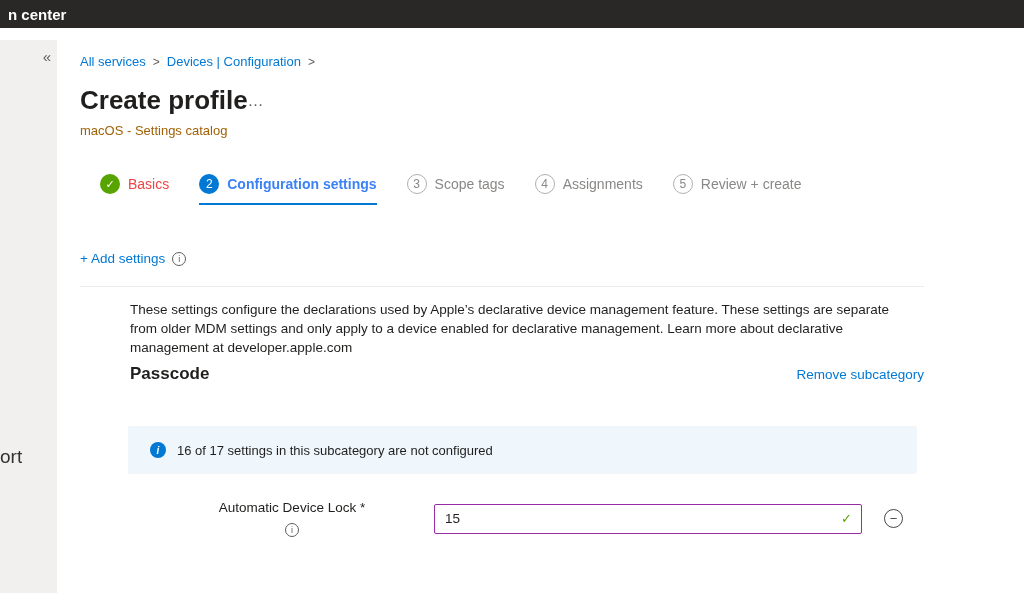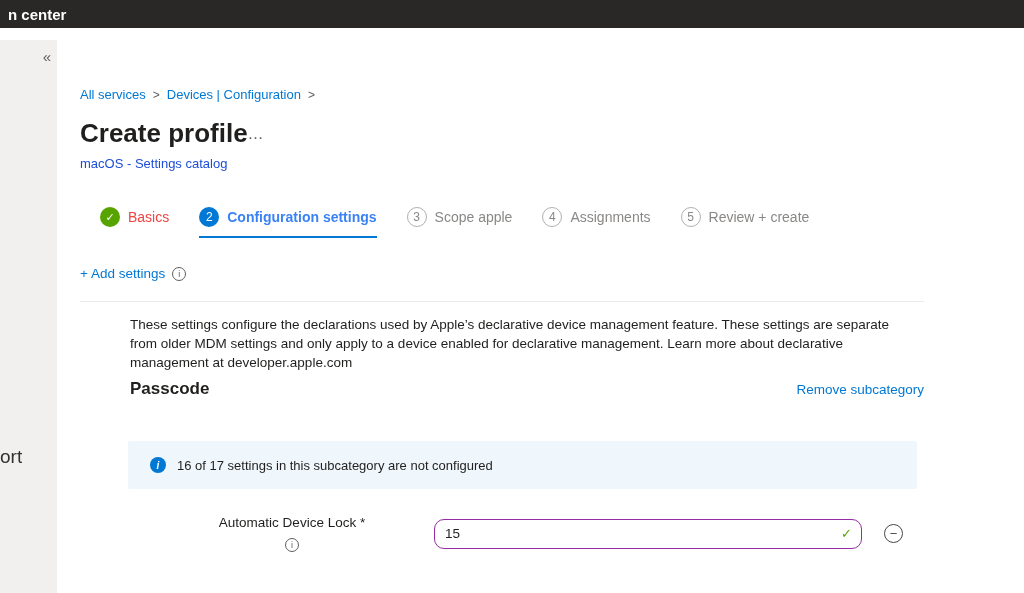--- a/index.html
+++ b/index.html
@@ -12,42 +12,42 @@
   .topbar-title { color:#ffffff; font-size:15px; font-weight:bold; }
 
   
   .sidebar { position:absolute; top:40px; left:0; bottom:0; width:57px; background:#f1f0ef; }
   .collapse-btn { position:absolute; top:8px; right:6px; background:none; border:none; color:#605e5c; font-size:15px; cursor:pointer; font-family:inherit; }
   .sidebar-partial { position:absolute; top:406px; left:0; font-size:19px; color:#323130; white-space:nowrap; overflow:hidden; }
 
   
   .content { position:absolute; top:40px; left:57px; right:0; bottom:0; background:#fff; padding:14px 100px 0 23px; }
 
-  .breadcrumb { font-size:13px; display:flex; align-items:center;margin-top:33px; }
+  .breadcrumb { font-size:13px; display:flex; align-items:center; }
   .breadcrumb a { color:#0078d4; text-decoration:none; cursor:pointer; }
   .breadcrumb .sep { color:#605e5c; padding:0 7px; font-size:12px; }
 
   .title-row { margin-top:16px; display:flex; align-items:center; }
   .page-title { font-size:26px; font-weight:700; color:#201f1e; }
   .more-dots { color:#605e5c; font-size:16px; letter-spacing:1px; cursor:pointer; }
-  .subtitle { margin-top:7px; font-size:13px; color:#1d4ed8; }
+  .subtitle { margin-top:7px; font-size:13px; color:#a16207; }
 
   
   .wizard { margin-top:36px; padding-left:20px; display:flex; align-items:flex-start; gap:30px; font-size:14px; }
   .step { display:flex; align-items:center; gap:8px; padding-bottom:9px; cursor:pointer; }
   .circle { width:20px; height:20px; border-radius:50%; display:flex; align-items:center; justify-content:center; font-size:12px; flex:0 0 auto; }
   .step-complete .circle { background:#57a300; color:#fff; font-size:11px; }
   .step-complete .step-label { font-weight:400; color:#ef4444; }
   .step-active { border-bottom:2px solid #0078d4; }
   .step-active .circle { background:#0078d4; color:#fff; }
   .step-active .step-label { font-weight:700; color:#3b82f6; }
   .step-pending .circle { border:1px solid #b3b0ad; color:#8a8886; background:#fff; }
   .step-pending .step-label { color:#8a8886; }
 
-  .add-settings { margin-top:28px; display:flex; align-items:center; gap:7px; }
+  .add-settings { margin-top:46px; display:flex; align-items:center; gap:7px; }
   .add-settings a { color:#0078d4; font-size:13.5px; text-decoration:none; cursor:pointer; }
 
   .info-outline { width:14px; height:14px; border:1px solid #605e5c; border-radius:50%; color:#605e5c; font-size:9px; display:inline-flex; align-items:center; justify-content:center; flex:0 0 auto; }
 
   .divider { margin-top:20px; border-top:1px solid #edebe9; }
 
   
   .cat-header { margin-top:18px; display:flex; align-items:center; }
   .chevron-btn { margin-left:22px; background:none; border:none; cursor:pointer; display:flex; align-items:center; }
   .cat-title { margin-left:17px; font-size:14.5px; color:#323130; flex:1; }
@@ -60,21 +60,21 @@
 
   
   .banner { margin:42px 7px 0 48px; background:#eff6fc; min-height:48px; display:flex; align-items:center; gap:11px; padding-left:22px; border-radius:2px; font-size:13px; color:#201f1e; }
   .info-filled { width:16px; height:16px; border-radius:50%; background:#0078d4; color:#fff; font-size:10px; font-weight:bold; display:flex; align-items:center; justify-content:center; flex:0 0 auto; font-style:italic; }
 
   
   .setting-row { margin:26px 0 0 70px; display:flex; align-items:center; }
   .setting-label-wrap { width:284px; display:flex; align-items:center; gap:8px;flex-direction:column; }
   .setting-label { font-size:13.5px; color:#201f1e; }
   .input-wrap { position:relative; width:428px; height:30px; }
-  .setting-input { width:100%; height:100%; border:1px solid #962ba5; border-radius:10px; padding:0 28px 0 10px; font-size:13.5px; color:#201f1e; font-family:inherit; outline:none; background:#fff; }
+  .setting-input { width:100%; height:100%; border:1px solid #962ba5; border-radius:2px; padding:0 28px 0 10px; font-size:13.5px; color:#201f1e; font-family:inherit; outline:none; background:#fff; }
   .valid-check { position:absolute; right:10px; top:50%; transform:translateY(-52%); color:#57a300; font-size:13px; pointer-events:none; }
   .minus-btn { margin-left:22px; width:19px; height:19px; border:1px solid #484644; border-radius:50%; background:none; color:#484644; font-size:13px; line-height:1; display:flex; align-items:center; justify-content:center; cursor:pointer; }
 </style>
 </head>
 <body>
 
 <div class="screen">
 
   <header class="topbar">
     <span class="topbar-title">n center</span>
@@ -104,21 +104,21 @@
       <div class="step step-complete">
         <span class="circle">✓</span>
         <span class="step-label">Basics</span>
       </div>
       <div class="step step-active">
         <span class="circle">2</span>
         <span class="step-label">Configuration settings</span>
       </div>
       <div class="step step-pending">
         <span class="circle">3</span>
-        <span class="step-label">Scope apple</span>
+        <span class="step-label">Scope tags</span>
       </div>
       <div class="step step-pending">
         <span class="circle">4</span>
         <span class="step-label">Assignments</span>
       </div>
       <div class="step step-pending">
         <span class="circle">5</span>
         <span class="step-label">Review + create</span>
       </div>
     </div>

